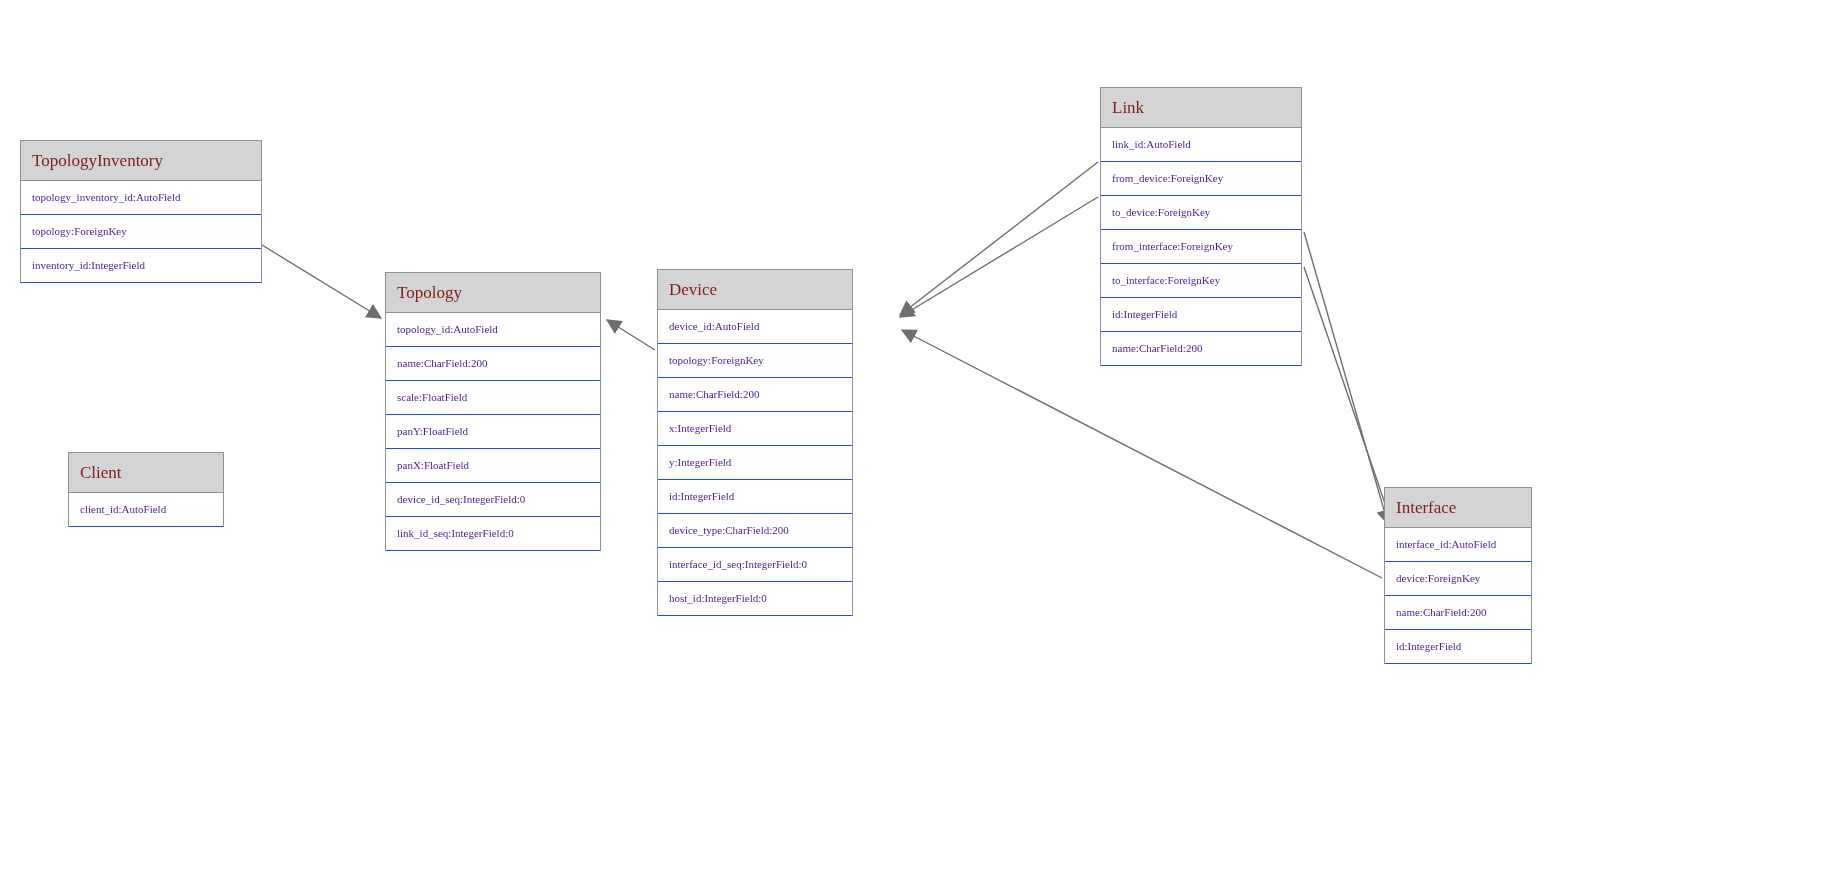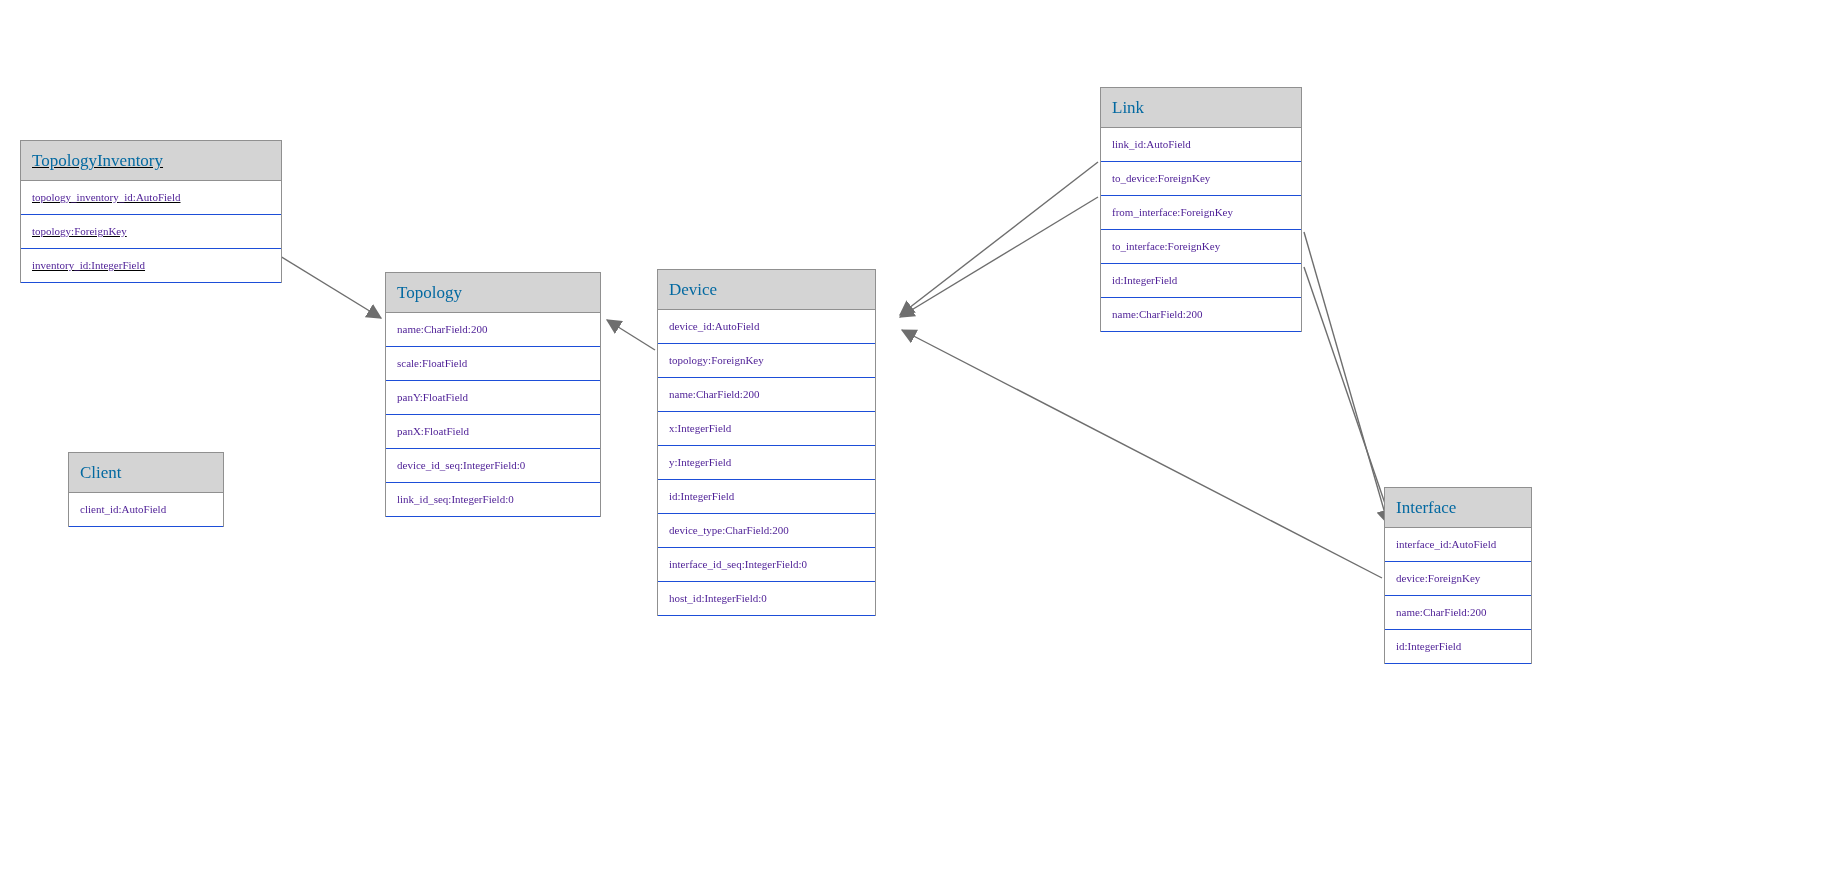--- a/index.html
+++ b/index.html
@@ -28,21 +28,21 @@
   .entity {
     position: absolute;
     box-sizing: border-box;
     background: #ffffff;
     border: 1px solid #909090;
     border-bottom: none;
   }
   .entity-title {
     box-sizing: border-box;
     background: #d4d4d4;
-    color: #0369a1;
+    color: #7f1d1d;
     font-size: 17px;
     line-height: 1;
     padding: 11px 0 11px 11px;
     border-bottom: 1px solid #909090;
     white-space: nowrap;
     overflow: hidden;
   }
   .entity-field {
     box-sizing: border-box;
     background: #ffffff;
@@ -90,54 +90,56 @@
     <g>
       <line x1="1304" y1="267" x2="1392" y2="524" stroke="#6e6e6e" stroke-width="1.4" marker-end="url(#arrow)"></line>
     </g>
 
     <g>
       <line x1="1382" y1="578" x2="902" y2="330" stroke="#6e6e6e" stroke-width="1.4" marker-end="url(#arrow)"></line>
     </g>
   </svg>
 
   <div id="entity-layer">
-      <div class="entity" style="left: 20px; top: 140px; width: 262px; text-decoration: underline;">
+      <div class="entity" style="left: 20px; top: 140px; width: 242px;">
         <div class="entity-title">TopologyInventory</div>
         <div class="entity-field">topology_inventory_id:AutoField</div>
         <div class="entity-field">topology:ForeignKey</div>
         <div class="entity-field">inventory_id:IntegerField</div>
       </div>
       <div class="entity" style="left: 68px; top: 452px; width: 156px;">
         <div class="entity-title">Client</div>
         <div class="entity-field">client_id:AutoField</div>
       </div>
       <div class="entity" style="left: 385px; top: 272px; width: 216px;">
         <div class="entity-title">Topology</div>
+        <div class="entity-field">topology_id:AutoField</div>
         <div class="entity-field">name:CharField:200</div>
         <div class="entity-field">scale:FloatField</div>
         <div class="entity-field">panY:FloatField</div>
         <div class="entity-field">panX:FloatField</div>
         <div class="entity-field">device_id_seq:IntegerField:0</div>
         <div class="entity-field">link_id_seq:IntegerField:0</div>
       </div>
-      <div class="entity" style="left: 657px; top: 269px; width: 219px;">
+      <div class="entity" style="left: 657px; top: 269px; width: 196px;">
         <div class="entity-title">Device</div>
         <div class="entity-field">device_id:AutoField</div>
         <div class="entity-field">topology:ForeignKey</div>
         <div class="entity-field">name:CharField:200</div>
         <div class="entity-field">x:IntegerField</div>
         <div class="entity-field">y:IntegerField</div>
         <div class="entity-field">id:IntegerField</div>
         <div class="entity-field">device_type:CharField:200</div>
         <div class="entity-field">interface_id_seq:IntegerField:0</div>
         <div class="entity-field">host_id:IntegerField:0</div>
       </div>
       <div class="entity" style="left: 1100px; top: 87px; width: 202px;">
         <div class="entity-title">Link</div>
         <div class="entity-field">link_id:AutoField</div>
+        <div class="entity-field">from_device:ForeignKey</div>
         <div class="entity-field">to_device:ForeignKey</div>
         <div class="entity-field">from_interface:ForeignKey</div>
         <div class="entity-field">to_interface:ForeignKey</div>
         <div class="entity-field">id:IntegerField</div>
         <div class="entity-field">name:CharField:200</div>
       </div>
       <div class="entity" style="left: 1384px; top: 487px; width: 148px;">
         <div class="entity-title">Interface</div>
         <div class="entity-field">interface_id:AutoField</div>
         <div class="entity-field">device:ForeignKey</div>

